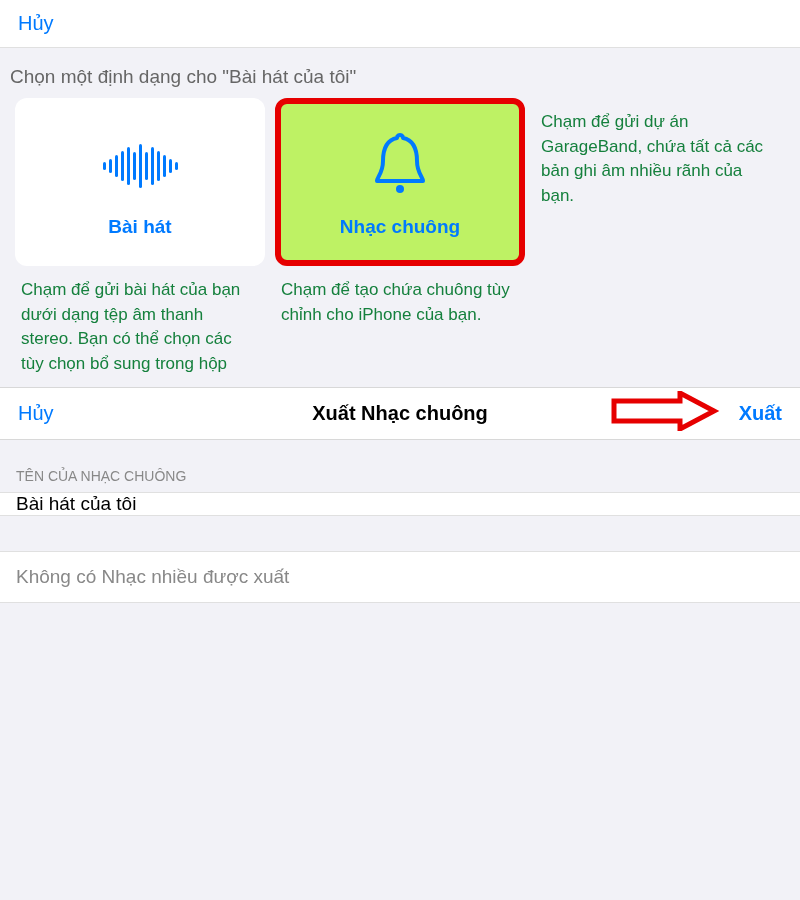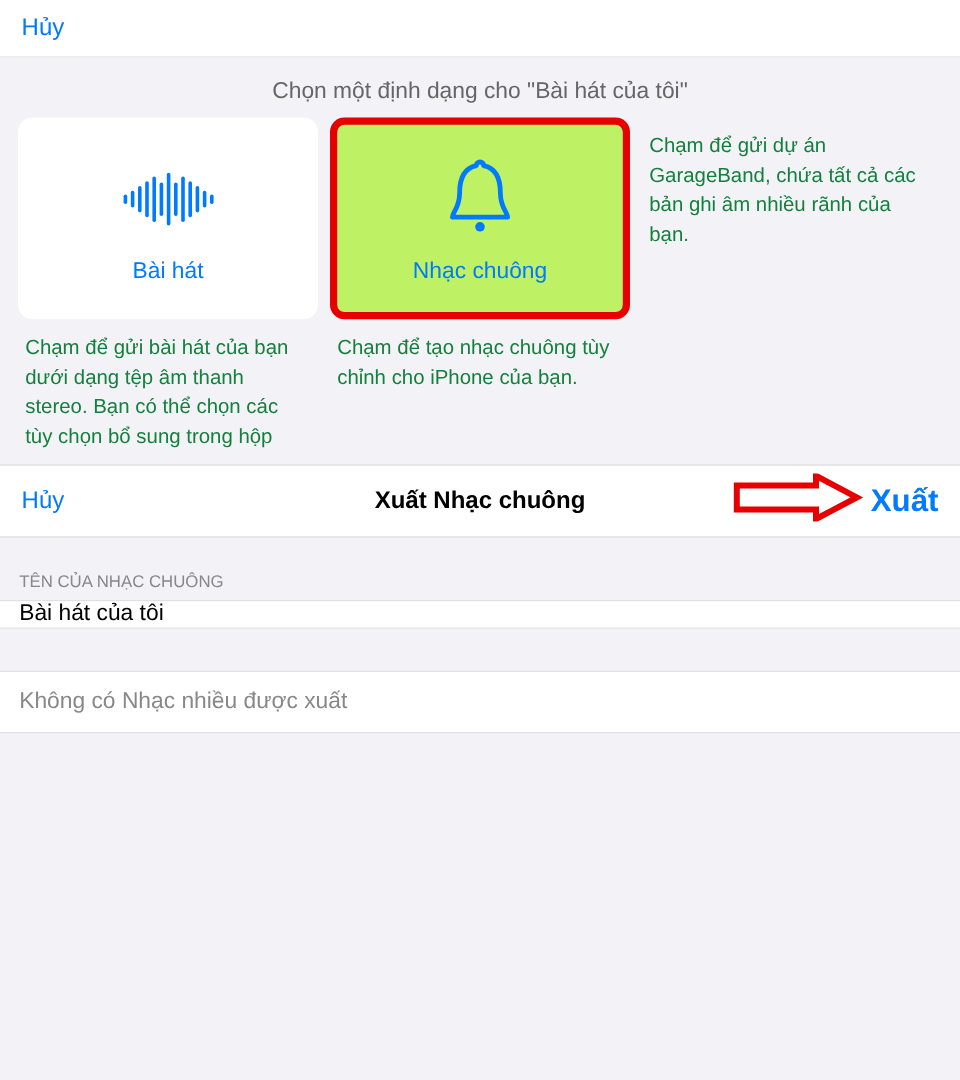--- a/index.html
+++ b/index.html
@@ -27,21 +27,20 @@
       font-size: 20px;
     }
     .header1 .title {
       font-weight: 600;
       font-size: 20px;
       position: absolute;
       left: 50%;
       transform: translateX(-50%);
     }
     .subtitle {
-      text-align: center;
       color: #666;
       font-size: 19px;
       padding: 18px 10px 10px;
       background: #f2f2f7;
     }
     .cards-container {
       display: flex;
       justify-content: space-between;
       padding: 0 15px 0 15px;
       gap: 10px;
@@ -70,21 +69,21 @@
     }
     .card-icon {
       height: 80px;
       display: flex;
       align-items: center;
       justify-content: center;
       margin-bottom: 10px;
     }
     .card-label {
       color: #007aff;
-      font-weight: 400;
+      font-weight: 700;
       font-size: 19px;
     }
     .card-desc {
       color: #15803d;
       font-size: 17px;
       line-height: 1.45;
       padding: 12px 6px 10px 6px;
       width: 100%;
     }
     .header2 {
@@ -103,21 +102,21 @@
     }
     .header2 .title2 {
       font-weight: 600;
       font-size: 20px;
       position: absolute;
       left: 50%;
       transform: translateX(-50%);
     }
     .header2 .export {
       color: #007aff;
-      font-size: 26px;
+      font-size: 20px;
       font-weight: 600;
     }
     .section-label {
       color: #888;
       font-size: 14px;
       padding: 28px 16px 8px;
       text-transform: uppercase;
       background: #f2f2f7;
     }
     .name-row {
@@ -206,21 +205,21 @@
   <div class="card-wrapper">
     <div class="card highlighted">
       <div class="card-icon">
         <svg width="62" height="70" viewBox="0 0 62 70">
           <path d="M31 4 C31 4 28 4 28 7 C18 9 14 18 14 30 C14 42 8 46 8 50 L54 50 C54 46 48 42 48 30 C48 18 44 9 34 7 C34 4 31 4 31 4 Z" fill="none" stroke="#007aff" stroke-width="4" stroke-linejoin="round"></path>
           <circle cx="31" cy="58" r="4" fill="#007aff"></circle>
         </svg>
       </div>
       <div class="card-label">Nhạc chuông</div>
     </div>
-    <div class="card-desc">Chạm để tạo nhạc chuông tùy chỉnh cho iPhone của bạn.</div>
+    <div class="card-desc">Chạm để tạo chứa chuông tùy chỉnh cho iPhone của bạn.</div>
   </div>
 
   <div class="card-wrapper">
     <div class="card-desc">Chạm để gửi dự án GarageBand, chứa tất cả các bản ghi âm nhiều rãnh của bạn.</div>
   </div>
 
 </div>
 
 <div class="header2">
   <span class="cancel2">Hủy</span>

